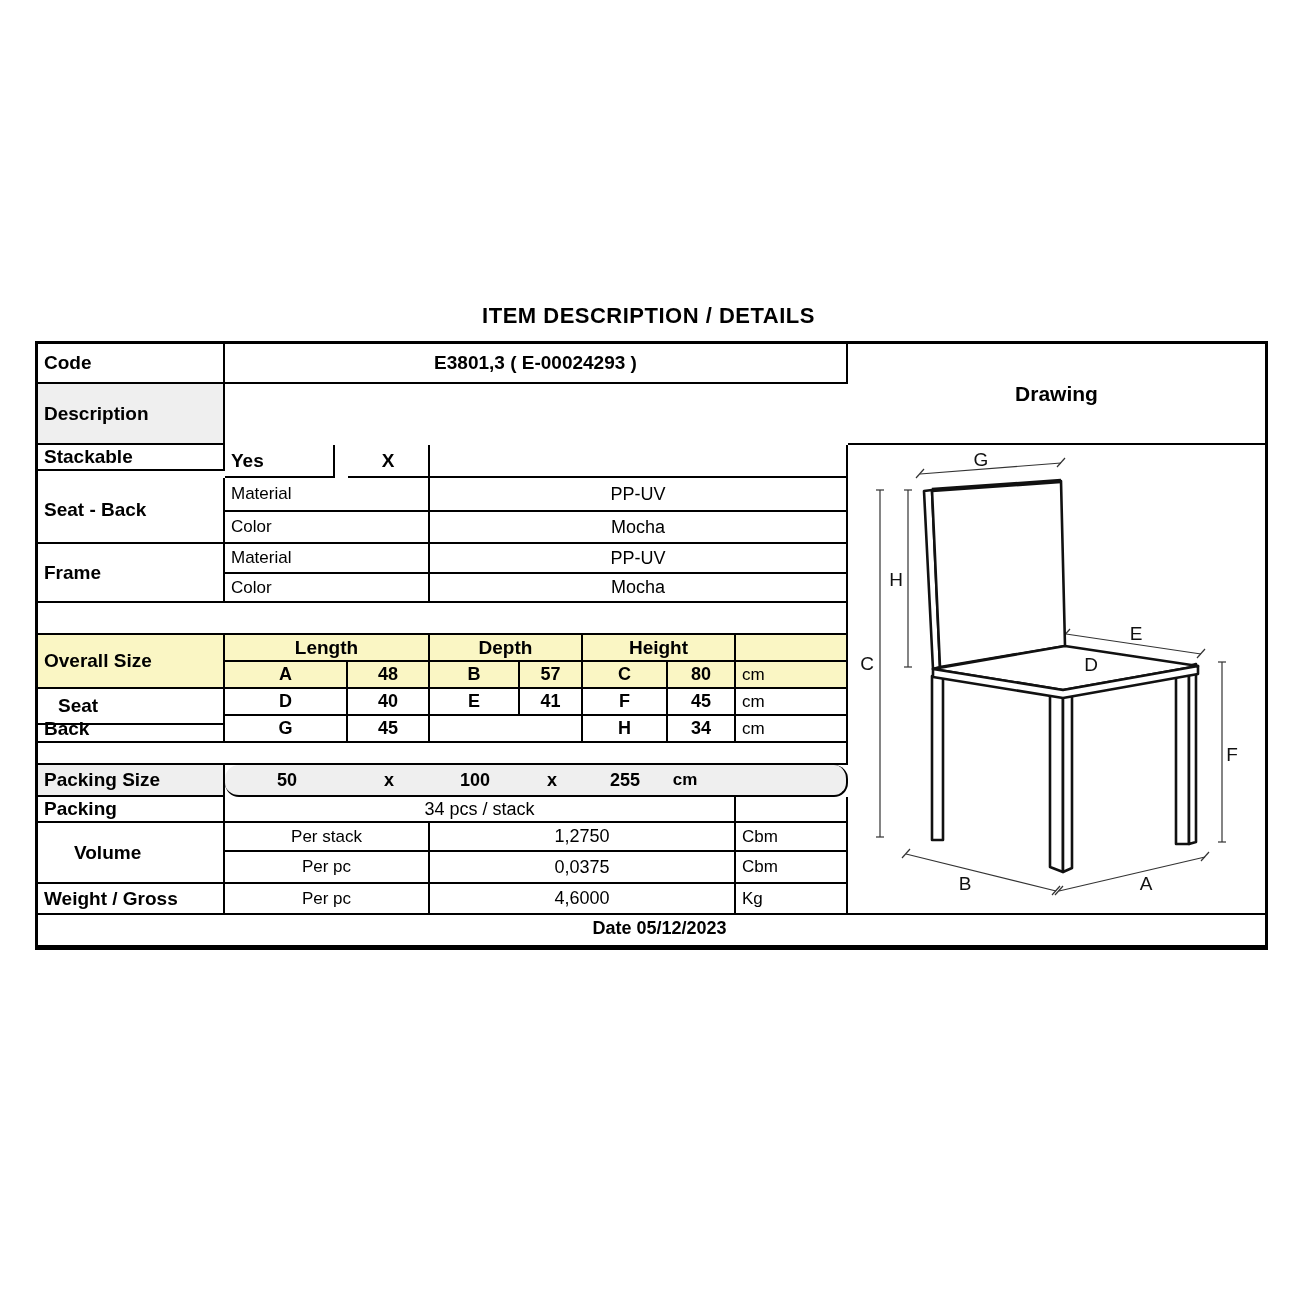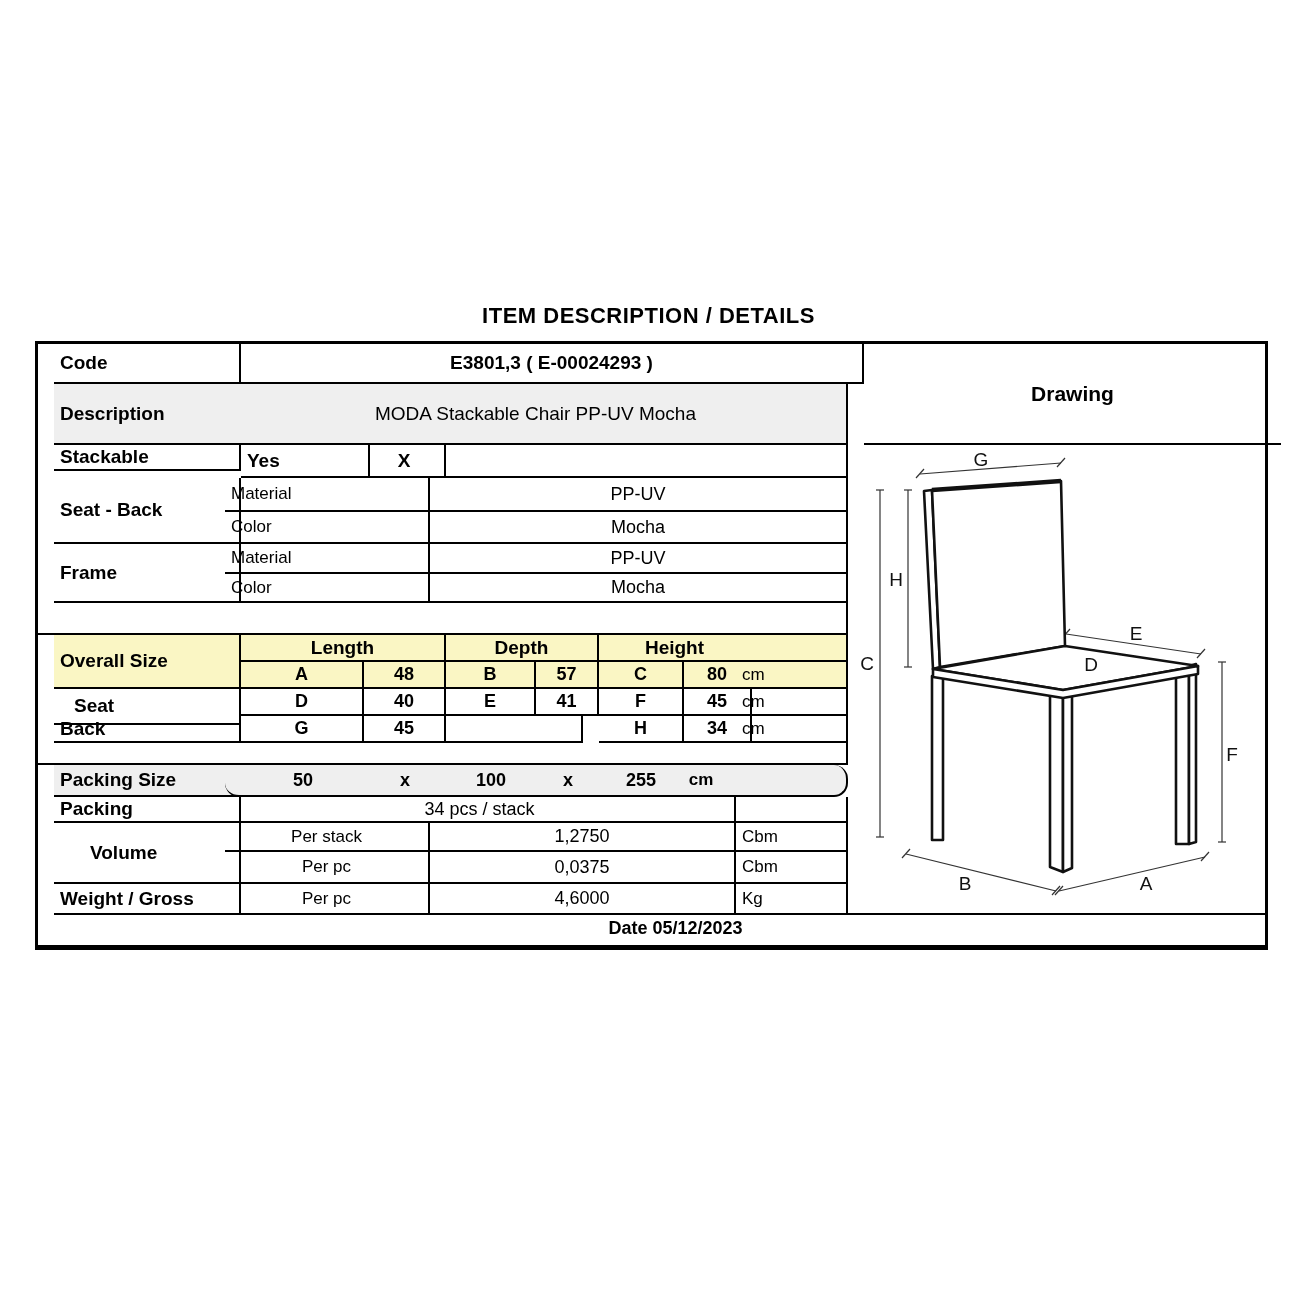--- a/index.html
+++ b/index.html
@@ -7,21 +7,21 @@
         font-family:"Liberation Sans",sans-serif;color:#000;}
   .title{position:absolute;left:35px;top:303px;width:1227px;text-align:center;
          font-size:22px;font-weight:bold;letter-spacing:.5px;}
   .tbl{position:absolute;left:35px;top:341px;width:1227px;height:601px;
        border:3px solid #000;border-bottom-width:5px;background:#fff;}
   .cell{position:absolute;box-sizing:border-box;display:flex;align-items:center;
         border-right:2px solid #000;border-bottom:2px solid #000;
         font-size:19px;overflow:hidden;white-space:nowrap;}
   .ctr{justify-content:center;text-align:center;}
   .lft{padding-left:6px;}
-  .b{font-weight:bold;margin-left:16px;}
+  .b{font-weight:bold;}
   .f17{font-size:17px;}
   .f18{font-size:18px;}
   .gray{background:#efefef;}
   .yellow{background:#faf6c4;}
   .nob{border-right:none;border-bottom:none;padding-left:16px;}
   .bonly{border-right:none;}
   .rel{position:relative;}
   .abs{position:absolute;top:0;height:100%;display:flex;align-items:center;justify-content:center;}
   svg text{font-family:"Liberation Sans",sans-serif;font-size:19px;fill:#111;}
 </style>
@@ -31,26 +31,25 @@
 <div class="page">
 
   <div class="title">ITEM DESCRIPTION / DETAILS</div>
 
   <div class="tbl">
 
     <div class="cell lft b" style="left:0;top:0;width:187px;height:40px;">Code</div>
     <div class="cell ctr b" style="left:187px;top:0;width:623px;height:40px;">E3801,3 ( E-00024293 )</div>
 
     <div class="cell lft b gray" style="left:0;top:40px;width:187px;height:61px;">Description</div>
-    <div class="cell ctr gray" style="left:187px;top:40px;width:623px;height:61px;">MODA Stackable Chair PP-UV Mocha</div>
 
     <div class="cell ctr b bonly" style="left:810px;top:0;width:417px;height:101px;font-size:21px;">Drawing</div>
 
     <div class="cell lft b" style="left:0;top:101px;width:187px;height:26px;">Stackable</div>
-    <div class="cell lft b" style="left:187px;top:101px;width:129px;height:33px;">Yes</div>
+    <div class="cell lft b" style="left:187px;top:101px;width:110px;height:33px;">Yes</div>
     <div class="cell ctr b" style="left:310px;top:101px;width:82px;height:33px;">X</div>
     <div class="cell" style="left:392px;top:101px;width:418px;height:33px;"></div>
 
     <div class="cell lft b" style="left:0;top:134px;width:187px;height:66px;">Seat - Back</div>
     <div class="cell lft f17" style="left:187px;top:134px;width:205px;height:34px;">Material</div>
     <div class="cell ctr f18" style="left:392px;top:134px;width:418px;height:34px;">PP-UV</div>
     <div class="cell lft f17" style="left:187px;top:168px;width:205px;height:32px;">Color</div>
     <div class="cell ctr f18" style="left:392px;top:168px;width:418px;height:32px;">Mocha</div>
 
     <div class="cell lft b" style="left:0;top:200px;width:187px;height:59px;">Frame</div>

